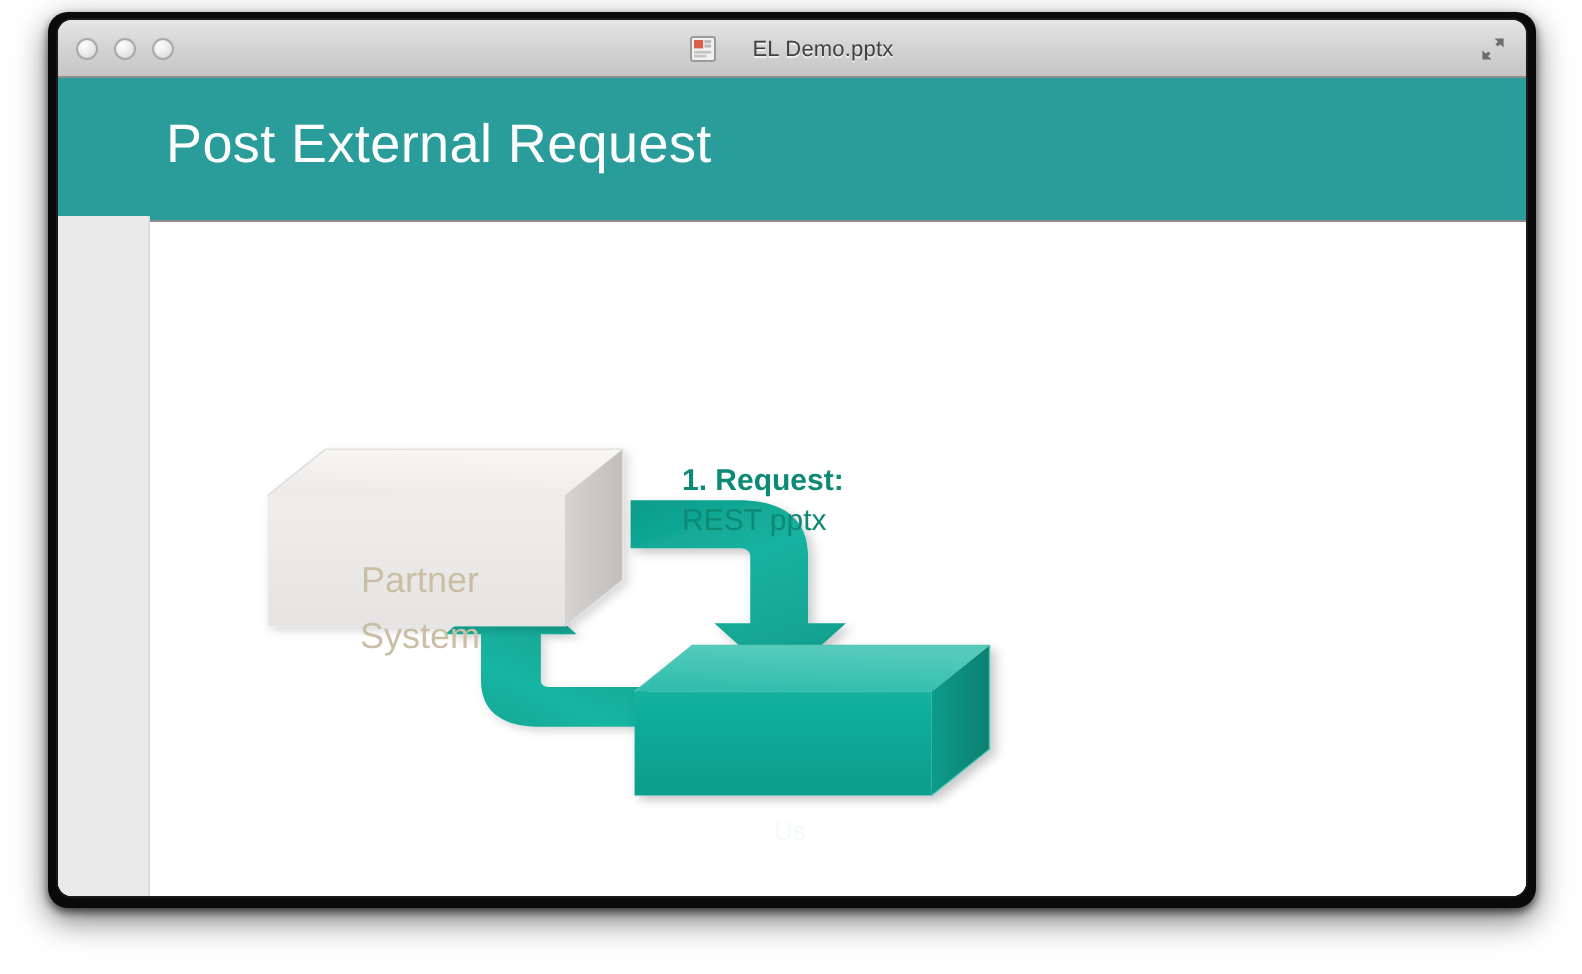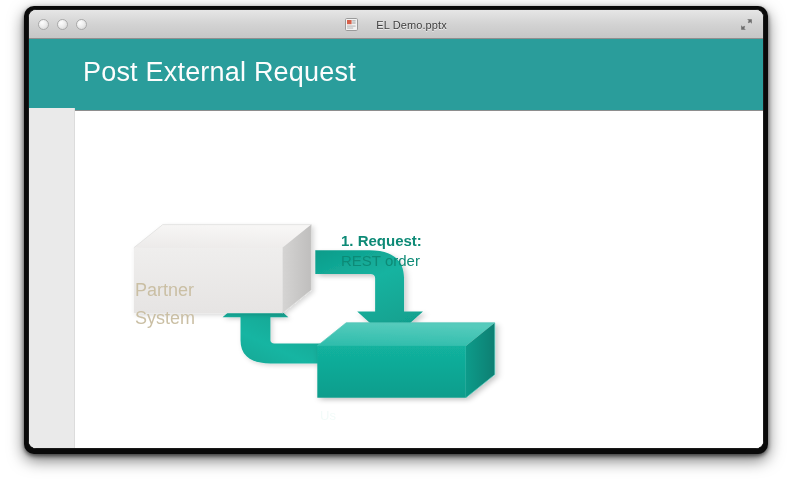--- a/index.html
+++ b/index.html
@@ -178,20 +178,21 @@
   }
   .annot .l2 {
     display: block;
     font-size: 15px;
     font-weight: normal;
     color: #0d8a76;
   }
 
   .box-label {
     position: absolute;
+    text-align: center;
     white-space: pre-line;
     pointer-events: none;
   }
   .label-partner {
     left: 60px;
     top: 125px;
     width: 150px;
     font-size: 18px;
     color: #cabfa4;
     line-height: 1.55;
@@ -340,21 +341,21 @@
           <g filter="url(#softShadow)">
             <polygon points="243,243 272,214 421,214 392,243" fill="url(#gUsTop)"></polygon>
             <polygon points="392,243 421,214 421,279 392,308" fill="url(#gUsSide)"></polygon>
             <rect x="243" y="243" width="149" height="65" fill="url(#gUsFace)"></rect>
             <polyline points="243,243 272,214 421,214 421,279 392,308" fill="none" stroke="#53c6b7" stroke-width="0.8"></polyline>
           </g>
         </svg>
 
         <div class="annot">
           <span class="l1">1. Request:</span>
-          <span class="l2">REST order</span>
+          <span class="l2">REST pptx</span>
         </div>
 
         <div class="box-label label-partner">Partner
 System</div>
 
         <div class="box-label label-us">Us</div>
 
       </div>
     </div>
   </div>

